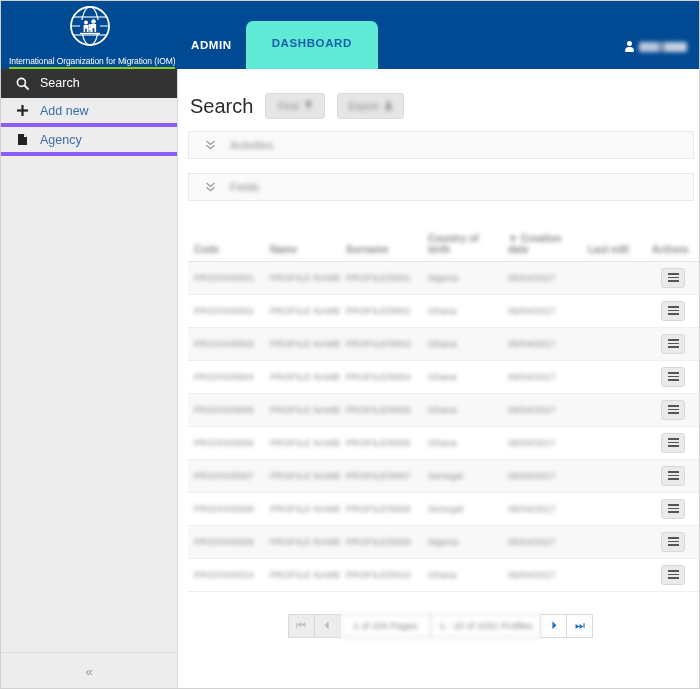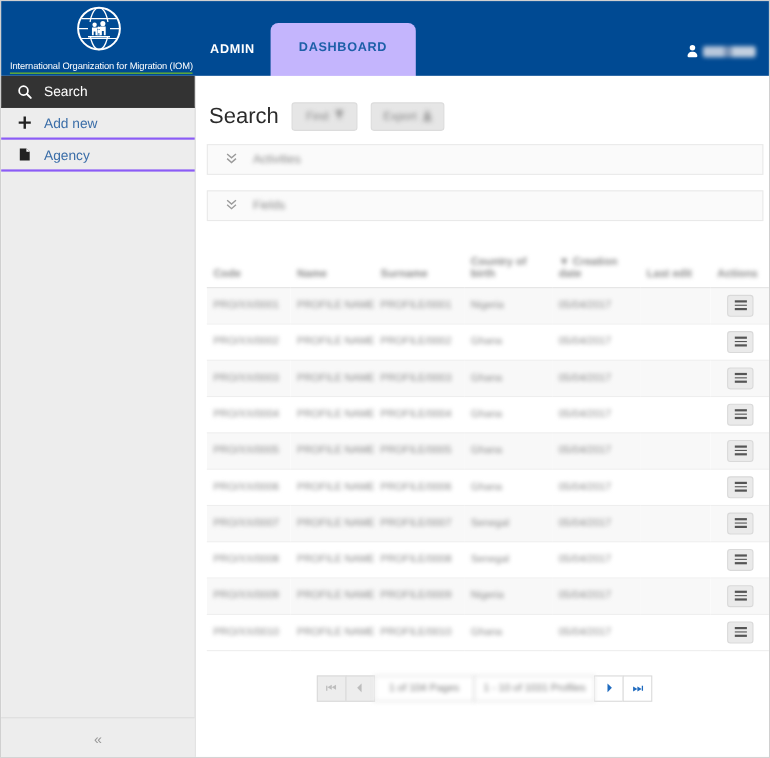--- a/index.html
+++ b/index.html
@@ -30,21 +30,21 @@
     color: #ffffff;
   }
   .logo-globe {
     margin: 1px auto 2px auto;
     width: 44px; height: 44px;
     position: relative;
   }
   .logo-line1 {
     font-size: 8.5px; letter-spacing: -0.1px; line-height: 10px;
     white-space: nowrap;
-    border-bottom: 1px solid #84cc16;
+    border-bottom: 4px solid #84cc16;
     padding-bottom: 1px;
     display: inline-block;
   }
   .logo-line2 {
     font-size: 8.5px; line-height: 11px; white-space: nowrap;
     display: block; margin-top: 1px;
   }
 
   .tabs {
     position: absolute; left: 176px; top: 0;
@@ -52,21 +52,21 @@
     display: flex; align-items: flex-end;
   }
   .tab {
     font-size: 11.5px; font-weight: bold; letter-spacing: 0.6px;
     color: #ffffff;
     padding: 0 14px 18px 14px;
     cursor: pointer;
     white-space: nowrap;
   }
   .tab.active {
-    background: #c4b5fd;
+    background: #5eead4;
     color: #1d5fa8;
     border-radius: 7px 7px 0 0;
     padding: 14px 26px 18px 26px;
     height: 48px;
     display: flex; align-items: center;
   }
 
   .user-box {
     position: absolute; right: 14px; top: 40px;
     display: flex; align-items: center; gap: 5px;
@@ -95,21 +95,21 @@
     width: 177px; height: 621px;
     background: #ededed;
     border-right: 1px solid #d8d8d8;
   }
   .side-item {
     height: 29px;
     display: flex; align-items: center;
     padding-left: 13px;
     font-size: 12.5px;
     color: #3b6ea8;
-    border-bottom: 2px solid #8b5cf6;
+    border-bottom: 4px solid #8b5cf6;
     cursor: pointer;
   }
   .side-item.active {
     background: #333333;
     color: #ffffff;
     border-bottom: 1px solid #333333;
   }
   .side-ico {
     width: 17px; display: inline-flex; justify-content: center;
     margin-right: 9px; color: inherit;

